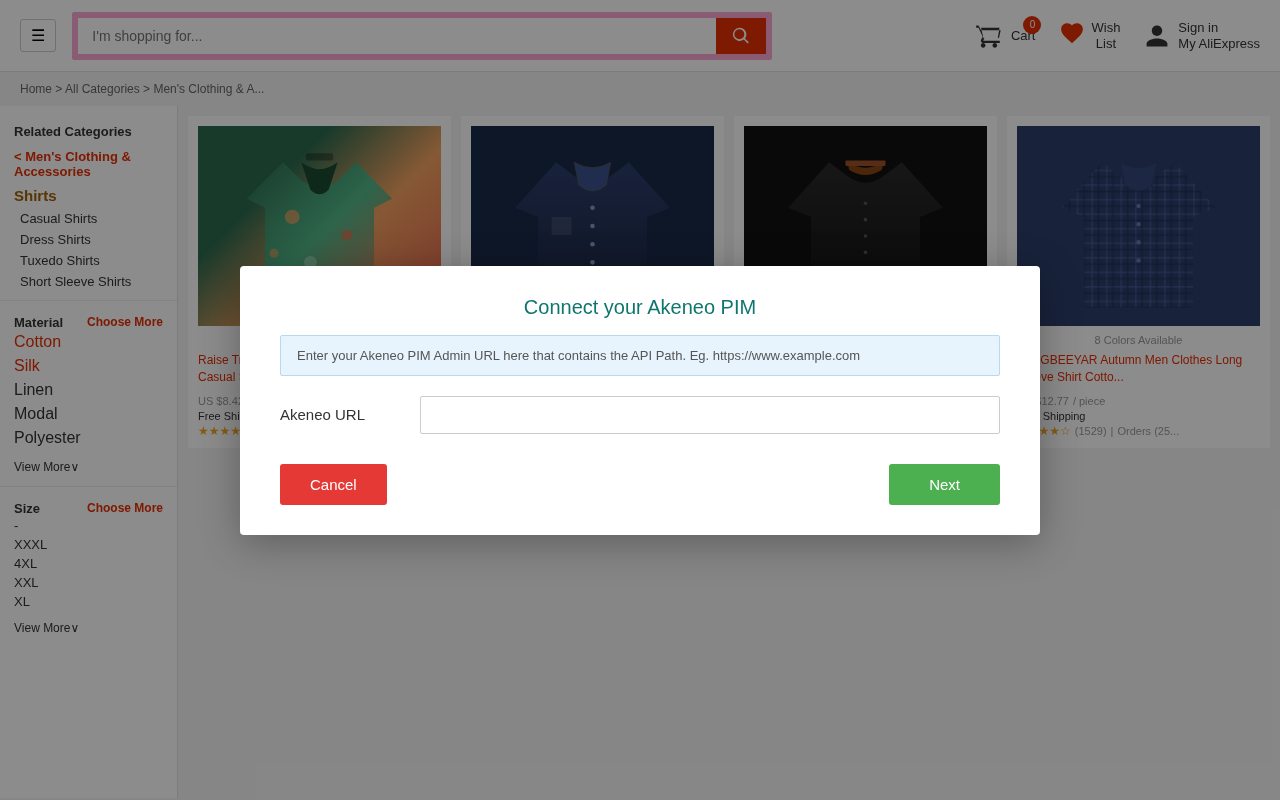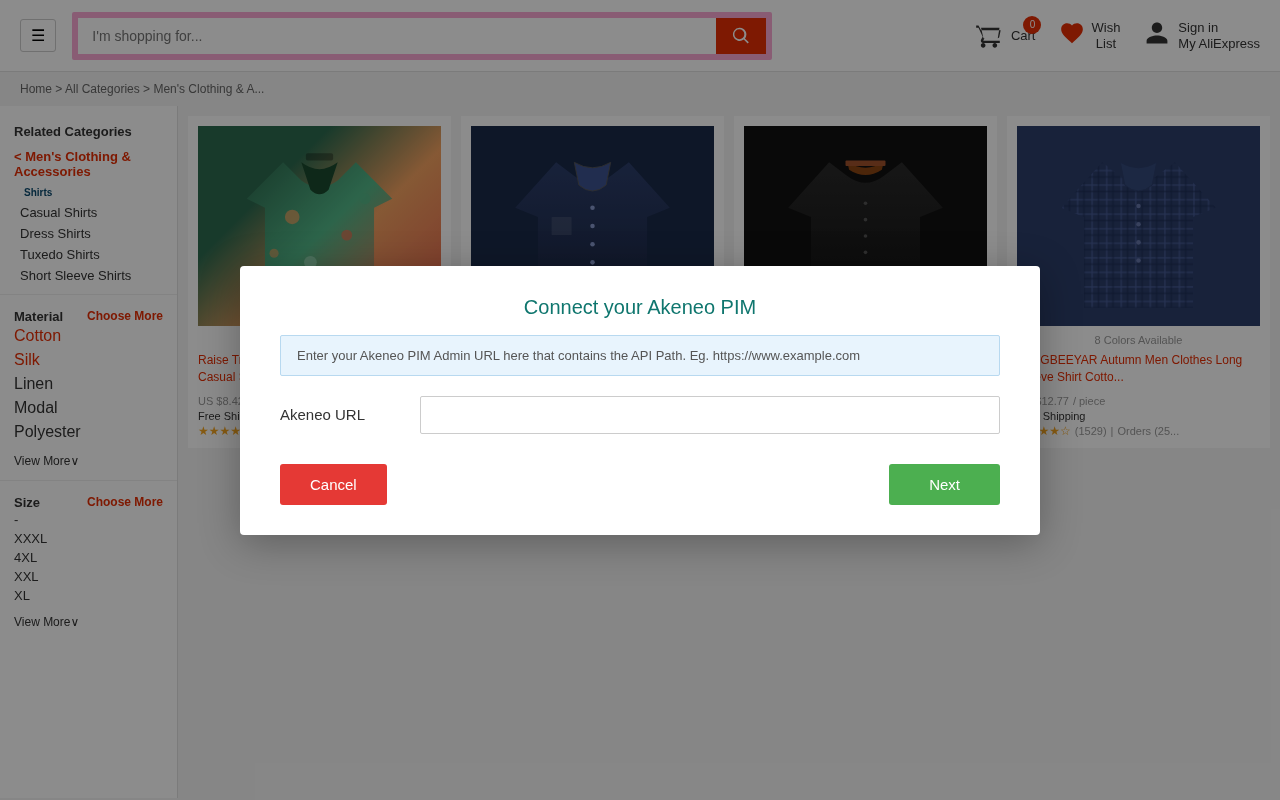--- a/index.html
+++ b/index.html
@@ -80,21 +80,21 @@
       width: 18px;
       height: 18px;
       font-size: 10px;
       display: flex;
       align-items: center;
       justify-content: center;
     }
     .cart-label { font-size: 13px; color: #333; }
     .wishlist-wrap { display: flex; align-items: flex-start; gap: 6px; cursor: pointer; }
     .wishlist-label { font-size: 13px; color: #333; line-height: 1.2; text-align: center; }
-    .account-wrap { display: flex; align-items: flex-start; gap: 8px; cursor: pointer; }
+    .account-wrap { display: flex; align-items: center; gap: 8px; cursor: pointer; }
     .account-label { font-size: 13px; color: #333; line-height: 1.2; }
 
     
     .breadcrumb {
       background: #f5f5f5;
       padding: 10px 20px;
       font-size: 12px;
       color: #666;
     }
 
@@ -122,23 +122,23 @@
       cursor: pointer;
     }
     .sidebar-category-main {
       font-size: 13px;
       color: #e62e04;
       padding: 4px 14px;
       cursor: pointer;
       font-weight: bold;
     }
     .sidebar-category {
-      font-size: 10px;
-      color: #0c4a6e;
-      padding: 4px 24px;
+      font-size: 15px;
+      color: #a16207;
+      padding: 4px 14px;
       font-weight: bold;
     }
     .sidebar-sub {
       font-size: 13px;
       color: #333;
       padding: 3px 14px 3px 20px;
       cursor: pointer;
     }
     .sidebar-divider { border: none; border-top: 1px solid #eee; margin: 8px 0; }
 

